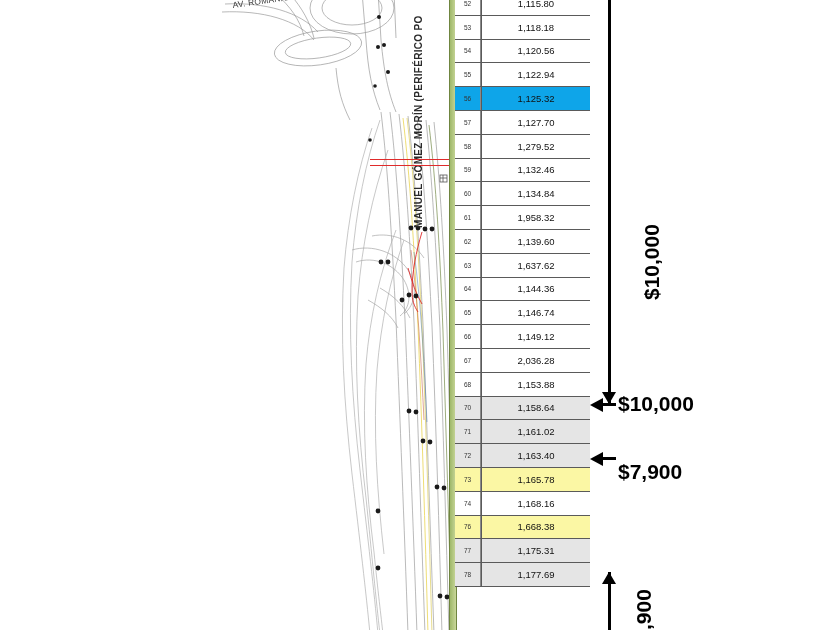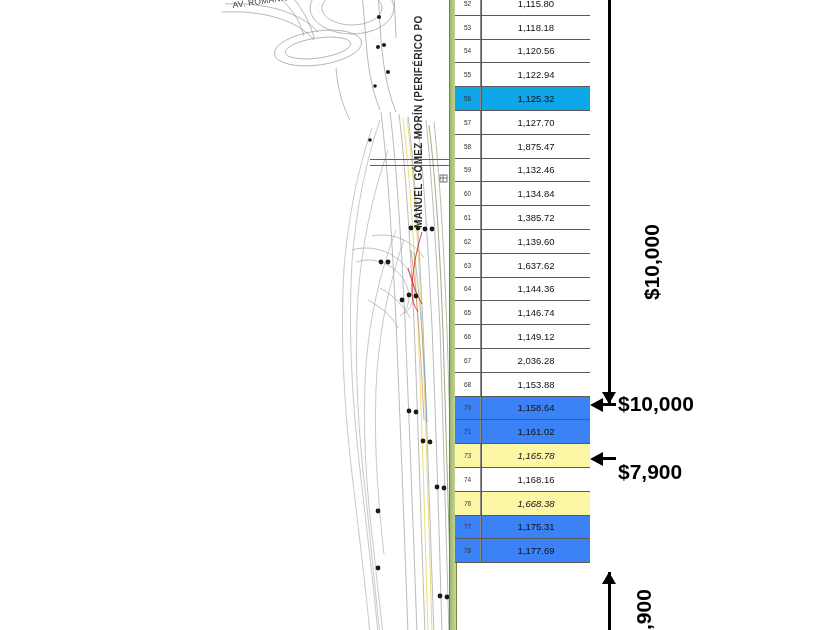--- a/index.html
+++ b/index.html
@@ -55,22 +55,22 @@
   .lot-val{
     flex:1;
     border-left:1px solid #5a5a5a;
     box-sizing:border-box;
     display:flex;align-items:center;justify-content:center;
     font-size:9.5px;
     color:#111;
   }
   
   .fill-white .lot-num,.fill-white .lot-val{background:#ffffff;}
-  .fill-cyan .lot-num,.fill-cyan .lot-val{background:#3b82f6;}
-  .fill-yellow .lot-num,.fill-yellow .lot-val{background:#fbf7a4;font-style:italic;}
+  .fill-cyan .lot-num,.fill-cyan .lot-val{background:#e5e5e5;}
+  .fill-yellow .lot-num,.fill-yellow .lot-val{background:#fbf7a4;}
   .fill-grey .lot-num,.fill-grey .lot-val{background:#0ea5e9;}
 
   
   .green-band{
     position:absolute;left:449px;top:-8px;width:6px;height:646px;
     background:linear-gradient(to right,#9fb86a,#c9d79a);
     border-left:1px solid #6f8540;
     border-right:1px solid #6f8540;
   }
 
@@ -237,33 +237,33 @@
       <div class="lot-row fill-grey">
         <div class="lot-num">56</div>
         <div class="lot-val">1,125.32</div>
       </div>
       <div class="lot-row fill-white">
         <div class="lot-num">57</div>
         <div class="lot-val">1,127.70</div>
       </div>
       <div class="lot-row fill-white">
         <div class="lot-num">58</div>
-        <div class="lot-val">1,875.47</div>
+        <div class="lot-val">1,279.52</div>
       </div>
       <div class="lot-row fill-white">
         <div class="lot-num">59</div>
         <div class="lot-val">1,132.46</div>
       </div>
       <div class="lot-row fill-white">
         <div class="lot-num">60</div>
         <div class="lot-val">1,134.84</div>
       </div>
       <div class="lot-row fill-white">
         <div class="lot-num">61</div>
-        <div class="lot-val">1,385.72</div>
+        <div class="lot-val">1,958.32</div>
       </div>
       <div class="lot-row fill-white">
         <div class="lot-num">62</div>
         <div class="lot-val">1,139.60</div>
       </div>
       <div class="lot-row fill-white">
         <div class="lot-num">63</div>
         <div class="lot-val">1,637.62</div>
       </div>
       <div class="lot-row fill-white">
@@ -286,20 +286,24 @@
         <div class="lot-num">68</div>
         <div class="lot-val">1,153.88</div>
       </div>
       <div class="lot-row fill-cyan">
         <div class="lot-num">70</div>
         <div class="lot-val">1,158.64</div>
       </div>
       <div class="lot-row fill-cyan">
         <div class="lot-num">71</div>
         <div class="lot-val">1,161.02</div>
+      </div>
+      <div class="lot-row fill-cyan">
+        <div class="lot-num">72</div>
+        <div class="lot-val">1,163.40</div>
       </div>
       <div class="lot-row fill-yellow">
         <div class="lot-num">73</div>
         <div class="lot-val">1,165.78</div>
       </div>
       <div class="lot-row fill-white">
         <div class="lot-num">74</div>
         <div class="lot-val">1,168.16</div>
       </div>
       <div class="lot-row fill-yellow">

